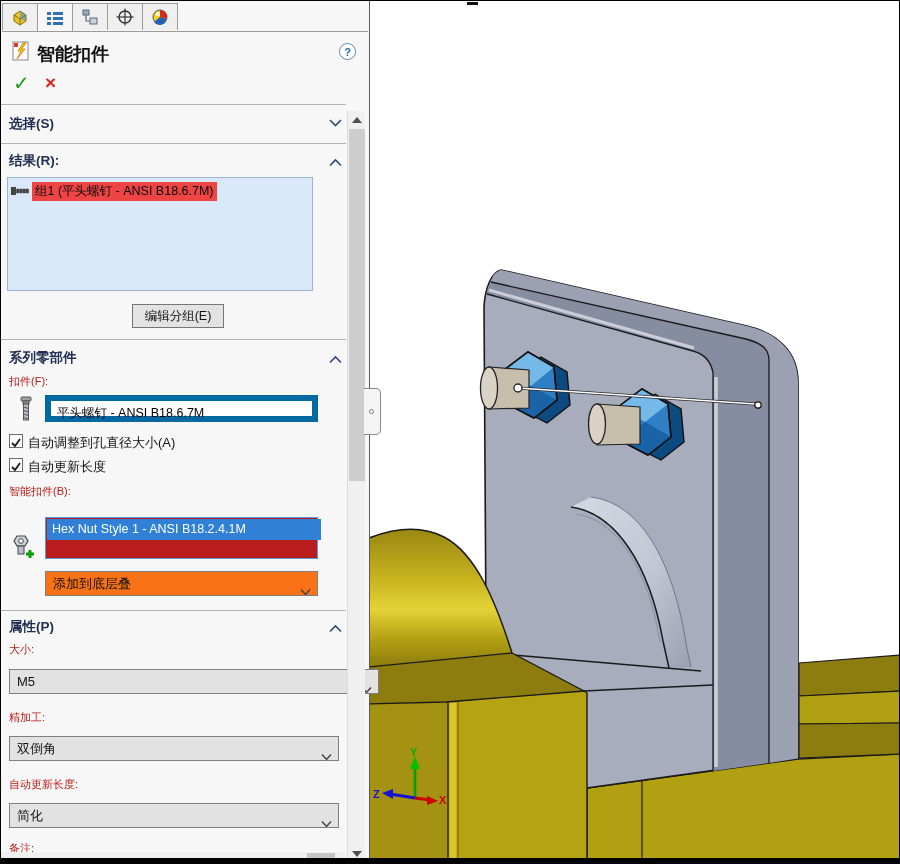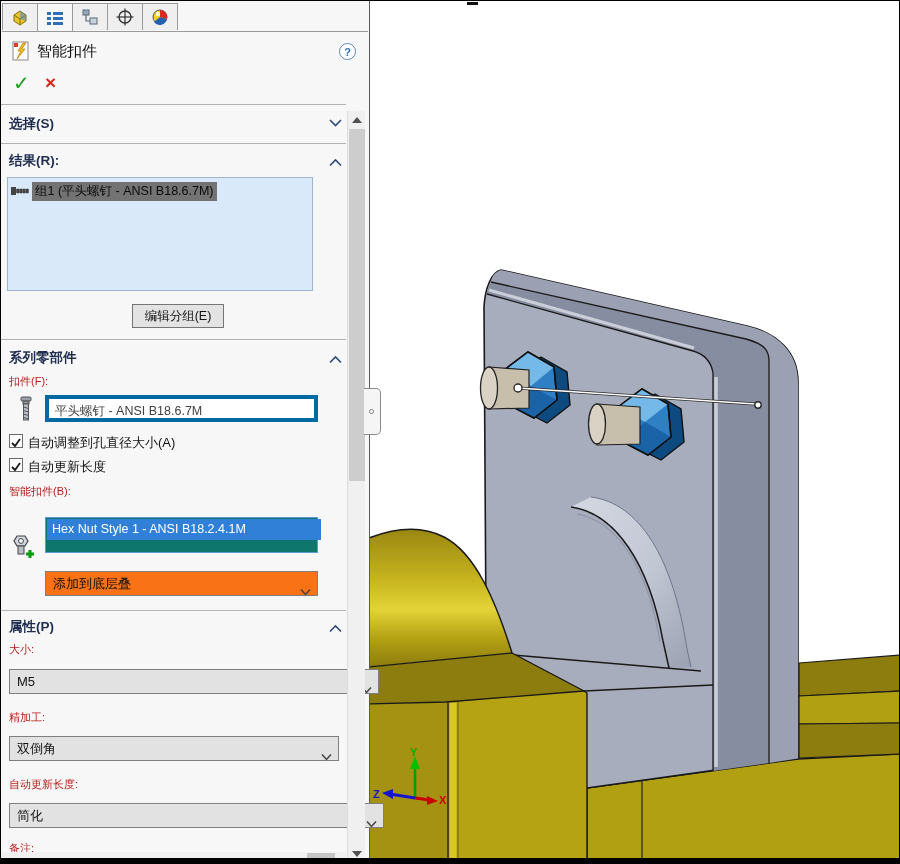--- a/index.html
+++ b/index.html
@@ -4,38 +4,38 @@
 <style>
   html,body{margin:0;padding:0;}
   body{font-family:"Liberation Sans","DejaVu Sans",sans-serif;}
   #app{position:relative;width:900px;height:864px;background:#ffffff;border:1px solid #000;box-sizing:border-box;overflow:hidden;}
   
   .panel{position:absolute;left:0;top:0;width:369px;height:862px;background:#f7f7f7;border-right:1px solid #5a5a5a;box-sizing:border-box;}
   .tabs{position:absolute;left:1px;top:2px;height:28px;width:366px;border-bottom:1px solid #9a9a9a;display:flex;}
   .tab{width:36px;height:27px;border:1px solid #9a9a9a;border-bottom:none;background:#efefef;display:flex;align-items:center;justify-content:center;box-sizing:border-box;margin-right:-1px;}
   .tab.sel{background:#f7f7f7;height:28px;}
   .titlerow{position:absolute;left:0;top:36px;width:345px;height:30px;}
-  .title{position:absolute;left:36px;top:5px;font-size:15px;font-weight:normal;color:#111;}
+  .title{position:absolute;left:36px;top:5px;font-size:18px;font-weight:bold;color:#111;}
   .ticon{position:absolute;left:10px;top:3px;}
   .help{position:absolute;left:338px;top:42px;width:17px;height:17px;border:1.5px solid #5b87b5;border-radius:50%;color:#2a6fb5;font-weight:bold;font-size:11px;text-align:center;line-height:17px;background:#fff;box-sizing:border-box;}
   .okrow{position:absolute;left:0;top:70px;width:345px;height:28px;}
   .ok{position:absolute;left:12px;top:0;color:#1f9e1f;font-size:20px;font-weight:bold;}
   .cancel{position:absolute;left:44px;top:1px;color:#d42a1e;font-size:19px;font-weight:bold;}
   .div{position:absolute;left:0;width:345px;height:0;border-top:1px solid #b3b3b3;}
   .sechdr{position:absolute;left:8px;font-size:13.5px;font-weight:bold;color:#1f2d50;}
   .chev{position:absolute;color:#2e4a7a;}
   .lbl{position:absolute;left:8px;font-size:11px;color:#b91c1c;}
   .reslist{position:absolute;left:6px;top:176px;width:306px;height:114px;background:#d9e9fa;border:1px solid #9db5ce;box-sizing:border-box;}
   .resitem{position:absolute;left:2px;top:3px;height:20px;display:flex;align-items:center;}
-  .resitem .txt{font-size:12.5px;color:#0a0a0a;background:#737373;padding:1px 3px;}
+  .resitem .txt{font-size:12.5px;color:#0a0a0a;background:#ef4444;padding:1px 3px;}
   .btn{position:absolute;left:131px;top:303px;width:92px;height:24px;background:#e3e3e3;border:1px solid #757575;font-size:12.5px;color:#111;text-align:center;line-height:22px;box-sizing:border-box;}
-  .input{position:absolute;left:44px;top:394px;width:273px;height:27px;background:#fff;border:4px solid #0369a1;box-sizing:border-box;font-size:12.5px;color:#404040;line-height:25px;padding-left:6px;}
+  .input{position:absolute;left:44px;top:394px;width:273px;height:27px;background:#fff;border:6px solid #0369a1;box-sizing:border-box;font-size:12.5px;color:#000000;line-height:25px;padding-left:6px;}
   .cbx{position:absolute;left:8px;width:14px;height:14px;background:#fff;border:1px solid #6a6a6a;box-sizing:border-box;}
   .cblbl{position:absolute;left:27px;font-size:13px;color:#111;}
-  .stacklist{position:absolute;left:44px;top:516px;width:273px;height:36px;background:#0f766e;border:1px solid #5b9bd5;box-sizing:border-box;}
+  .stacklist{position:absolute;left:44px;top:516px;width:273px;height:42px;background:#b91c1c;border:1px solid #5b9bd5;box-sizing:border-box;}
   .stacksel{position:absolute;left:1px;top:1px;width:269px;height:21px;background:#2f80d6;color:#fff;font-size:12.5px;line-height:21px;padding-left:5px;}
   .combo{position:absolute;height:25px;background:#e2e2e2;border:1px solid #7f7f7f;box-sizing:border-box;font-size:13px;color:#111;line-height:23px;padding-left:7px;}
   .combo .arr{position:absolute;right:6px;top:8px;}
   .vscroll{position:absolute;left:346px;top:110px;width:18px;height:752px;background:#f0f0f0;border-left:1px solid #dcdcdc;box-sizing:border-box;}
   .vthumb{position:absolute;left:1px;top:18px;width:16px;height:352px;background:#cdcdcd;}
   .sarr{position:absolute;left:4px;width:0;height:0;}
   .hscroll{position:absolute;left:0;top:851px;width:345px;height:8px;background:#f0f0f0;}
   .hthumb{position:absolute;left:306px;top:1px;width:28px;height:6px;background:#c6c6c6;}
   .grip{position:absolute;left:363px;top:387px;width:17px;height:47px;background:#f5f5f5;border:1px solid #8a8a8a;border-left:none;border-radius:0 5px 5px 0;box-sizing:border-box;}
   .gripdot{position:absolute;left:5px;top:20px;width:5px;height:5px;border:1px solid #7a7a7a;border-radius:50%;background:#fff;box-sizing:border-box;}
@@ -322,21 +322,21 @@
     <div class="lbl" style="top:709px">精加工:</div>
     <div class="combo" style="left:8px;top:735px;width:330px">
       <span>双倒角</span>
       <span class="arr">
         <svg width="11" height="8">
             <polyline points="1,1.5 5.5,6.5 10,1.5" fill="none" stroke="#444" stroke-width="1.5"></polyline>
           </svg></span>
     </div>
 
     <div class="lbl" style="top:776px">自动更新长度:</div>
-    <div class="combo" style="left:8px;top:802px;width:375px">
+    <div class="combo" style="left:8px;top:802px;width:330px">
       <span>简化</span>
       <span class="arr">
         <svg width="11" height="8">
             <polyline points="1,1.5 5.5,6.5 10,1.5" fill="none" stroke="#444" stroke-width="1.5"></polyline>
           </svg></span>
     </div>
 
     <div class="lbl" style="top:840px">备注:</div>
 
     <div class="vscroll">

